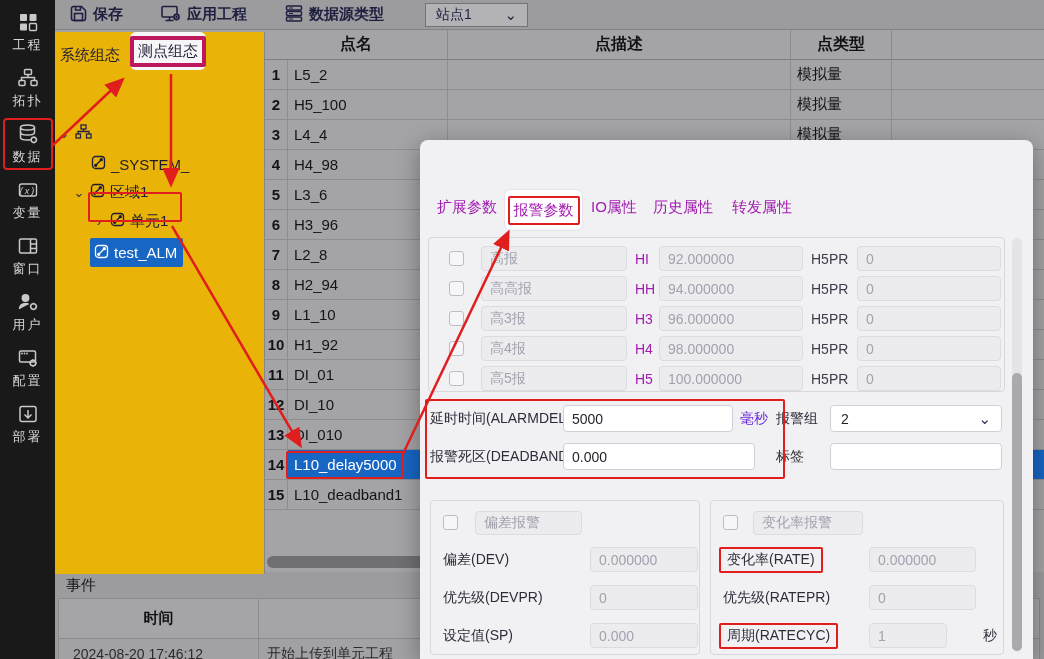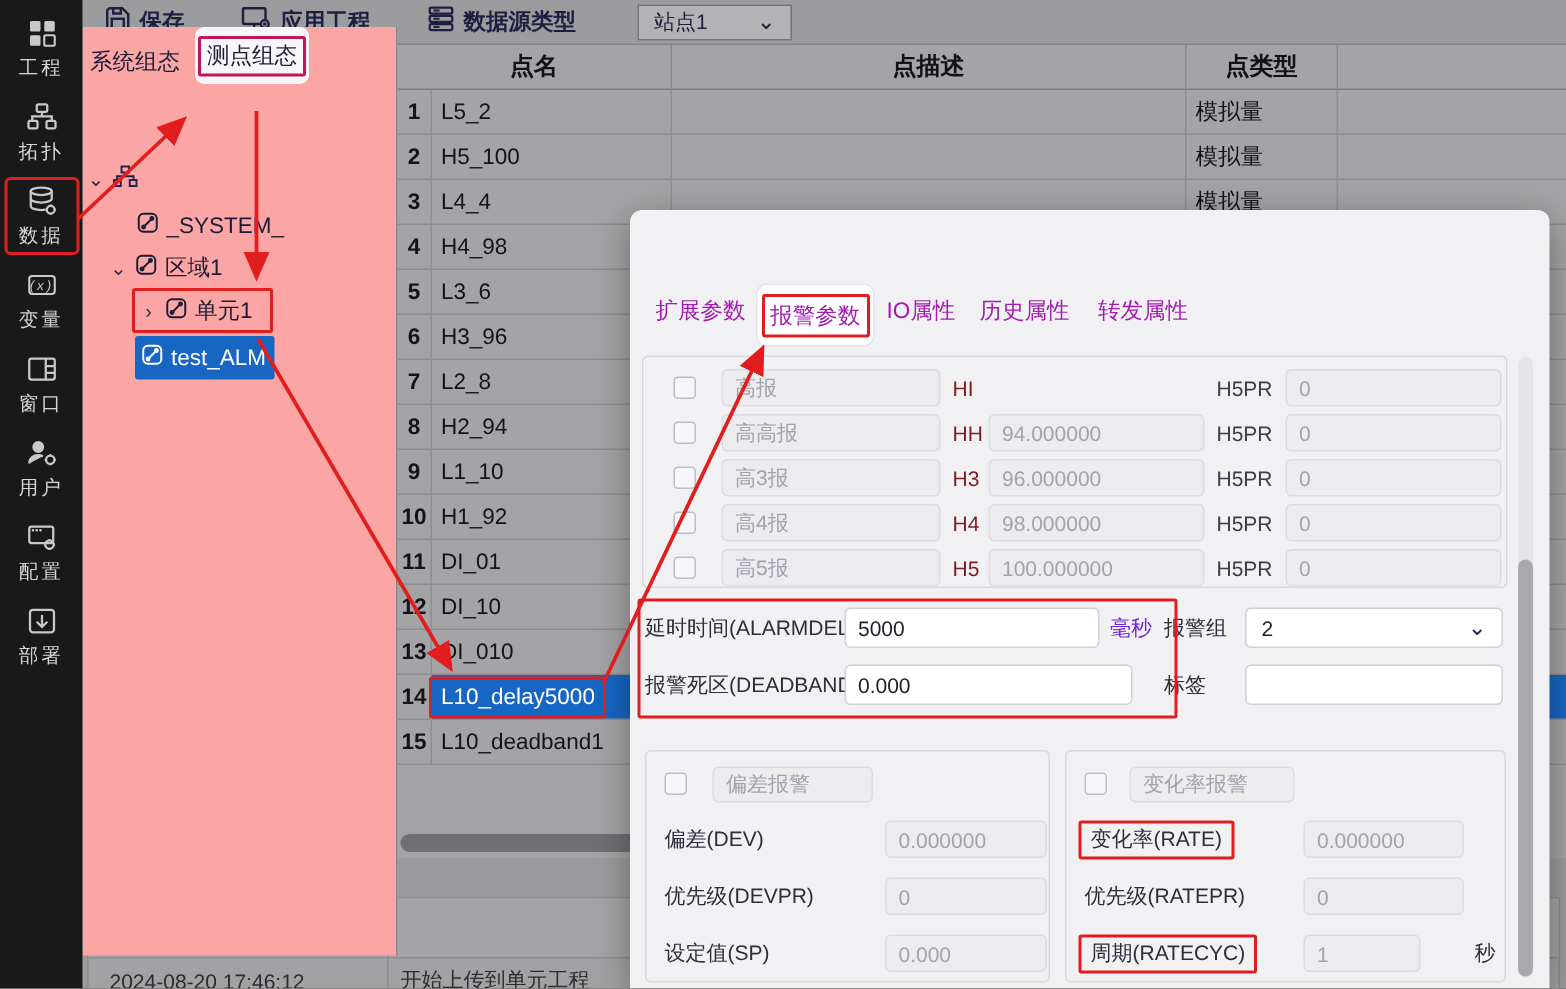--- a/index.html
+++ b/index.html
@@ -19,28 +19,28 @@
   .toolbar{position:absolute;left:55px;top:0;width:989px;height:30px;background:#9c9c9e;
            border-bottom:1px solid #828286;display:flex;align-items:center;z-index:2;gap:23px;}
   .tool-btn{display:flex;align-items:center;gap:5px;color:#1e1e40;font-size:15px;font-weight:600;
             margin-left:14px;cursor:pointer;}
   .station-select{margin-left:18px;width:103px;height:24px;background:#b3b3b5;border:1px solid #737378;
             display:flex;align-items:center;justify-content:space-between;padding:0 10px;color:#1e1e40;
             font-size:14px;cursor:pointer;}
   .station-select .chev{font-size:15px;line-height:10px;}
 
   
-  .tree-panel{position:absolute;left:55px;top:18px;width:210px;height:619px;background:#fca5a5;
+  .tree-panel{position:absolute;left:55px;top:32px;width:210px;height:542px;background:#eab308;
               border-right:1px solid #87878a;z-index:2;}
   .panel-tabs{position:relative;height:42px;}
   .ptab{position:absolute;top:8px;font-size:15px;color:#1c1c34;cursor:pointer;}
   .ptab-sys{left:5px;top:14px;}
   .ptab-meas{left:75px;top:0;width:76px;height:38px;background:#f6f6f8;border-radius:6px;
              display:flex;align-items:center;justify-content:center;}
-  .ptab-meas .red-box{border:2px solid #be185d;border-radius:2px;padding:2px 4px;}
+  .ptab-meas .red-box{border:4px solid #be185d;border-radius:2px;padding:2px 4px;}
   .tree{position:relative;font-size:15px;color:#1c1c34;}
   .tnode{position:absolute;display:flex;align-items:center;gap:5px;height:26px;cursor:pointer;color:#1c1c34;}
   .tnode .exp{width:12px;font-size:13px;color:#2a2a4a;text-align:center;}
   .tnode.sel{background:#1766c3;color:#fff;border-radius:2px;padding:0 6px 0 4px;}
 
   
   .ptable{position:absolute;left:265px;top:30px;width:779px;height:542px;background:#a4a4a6;z-index:1;}
   .phead{position:absolute;left:0;top:0;width:779px;height:30px;display:flex;
          border-bottom:1px solid #7e7e82;background:#a4a4a6;color:#121216;font-size:16px;font-weight:700;}
   .phead .hc{display:flex;align-items:center;justify-content:center;border-right:1px solid #8a8a8d;height:100%;}
@@ -85,21 +85,21 @@
 
   .alarm-box{position:absolute;left:8px;top:97px;width:577px;height:155px;border:1px solid #d7d7dd;
              border-radius:4px;}
   .arow{position:absolute;left:0;width:100%;height:25px;}
   .arow .chk{position:absolute;left:20px;top:5px;}
   .checkbox{width:15px;height:15px;border:1px solid #bcbcc6;border-radius:3px;background:#f6f6f9;cursor:pointer;}
   .dis-input{position:absolute;height:25px;background:#ececef;border:1px solid #dbdbe1;border-radius:4px;
              color:#a2a2ae;font-size:14px;display:flex;align-items:center;padding-left:8px;white-space:nowrap;}
   .arow .nm{left:52px;width:146px;}
   .arow .code{position:absolute;left:206px;top:0;height:25px;display:flex;align-items:center;
-              font-size:14px;color:#7f1d1d;}
+              font-size:14px;color:#a21caf;}
   .arow .val{left:230px;width:144px;}
   .arow .prc{position:absolute;left:382px;top:0;height:25px;display:flex;align-items:center;
              font-size:14px;color:#3d3d4a;}
   .arow .prv{left:428px;width:144px;}
 
   .mid-row{position:absolute;left:0;width:100%;height:27px;}
   .mid-row .lbl{position:absolute;left:10px;top:0;height:27px;display:flex;align-items:center;
                 font-size:14px;color:#2e2e3a;}
   .wh-input{position:absolute;height:27px;background:#ffffff;border:1px solid #cfcfd8;border-radius:4px;
             color:#1f1f28;font-size:14px;display:flex;align-items:center;padding-left:8px;}
@@ -474,20 +474,21 @@
       <span class="dtab" style="left:171px;">IO属性</span>
       <span class="dtab" style="left:233px;">历史属性</span>
       <span class="dtab" style="left:312px;">转发属性</span>
     </div>
 
     <div class="alarm-box">
       <div class="arow" style="top:8px;">
         <span class="chk checkbox"></span>
         <input class="dis-input nm" readonly="" value="高报" style="">
         <span class="code">HI</span>
+        <input class="dis-input val" readonly="" value="92.000000" style="">
         <span class="prc">H5PR</span>
         <input class="dis-input prv" readonly="" value="0" style="">
       </div>
       <div class="arow" style="top:38px;">
         <span class="chk checkbox"></span>
         <input class="dis-input nm" readonly="" value="高高报" style="">
         <span class="code">HH</span>
         <input class="dis-input val" readonly="" value="94.000000" style="">
         <span class="prc">H5PR</span>
         <input class="dis-input prv" readonly="" value="0" style="">

